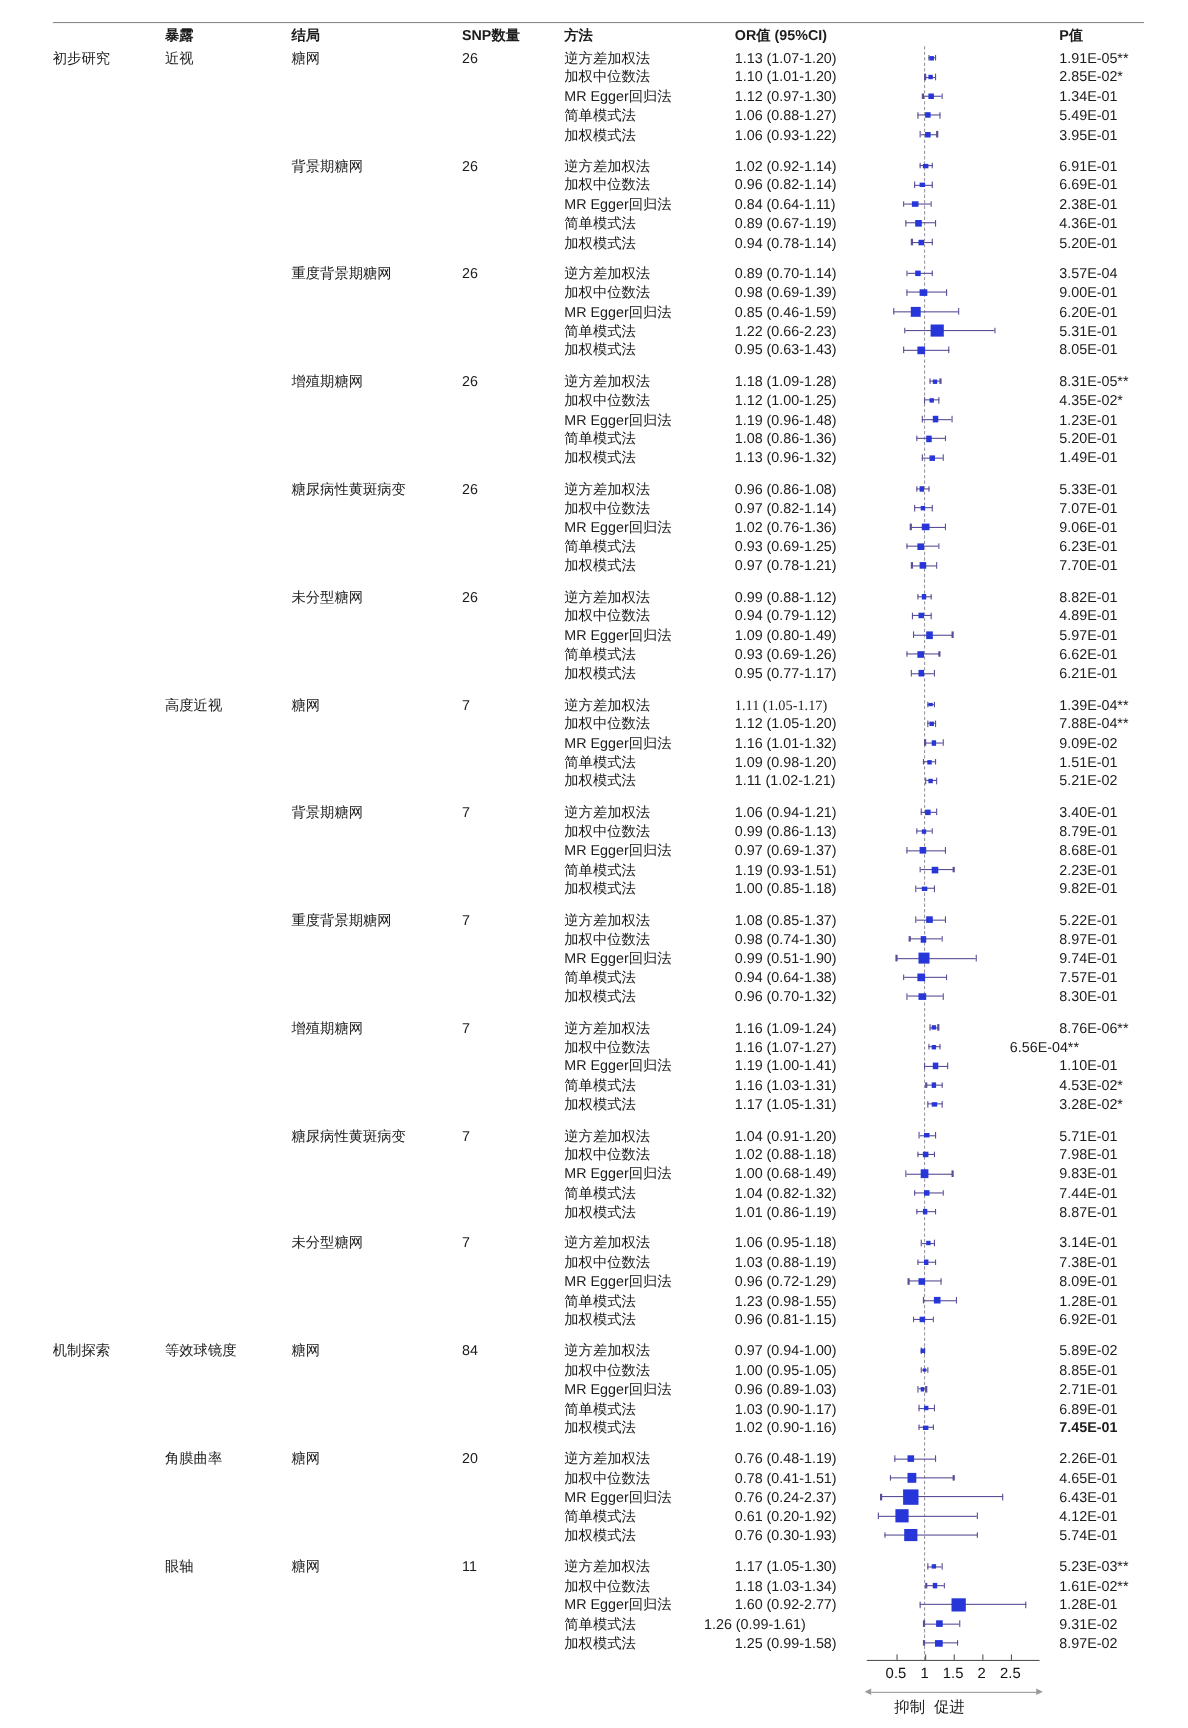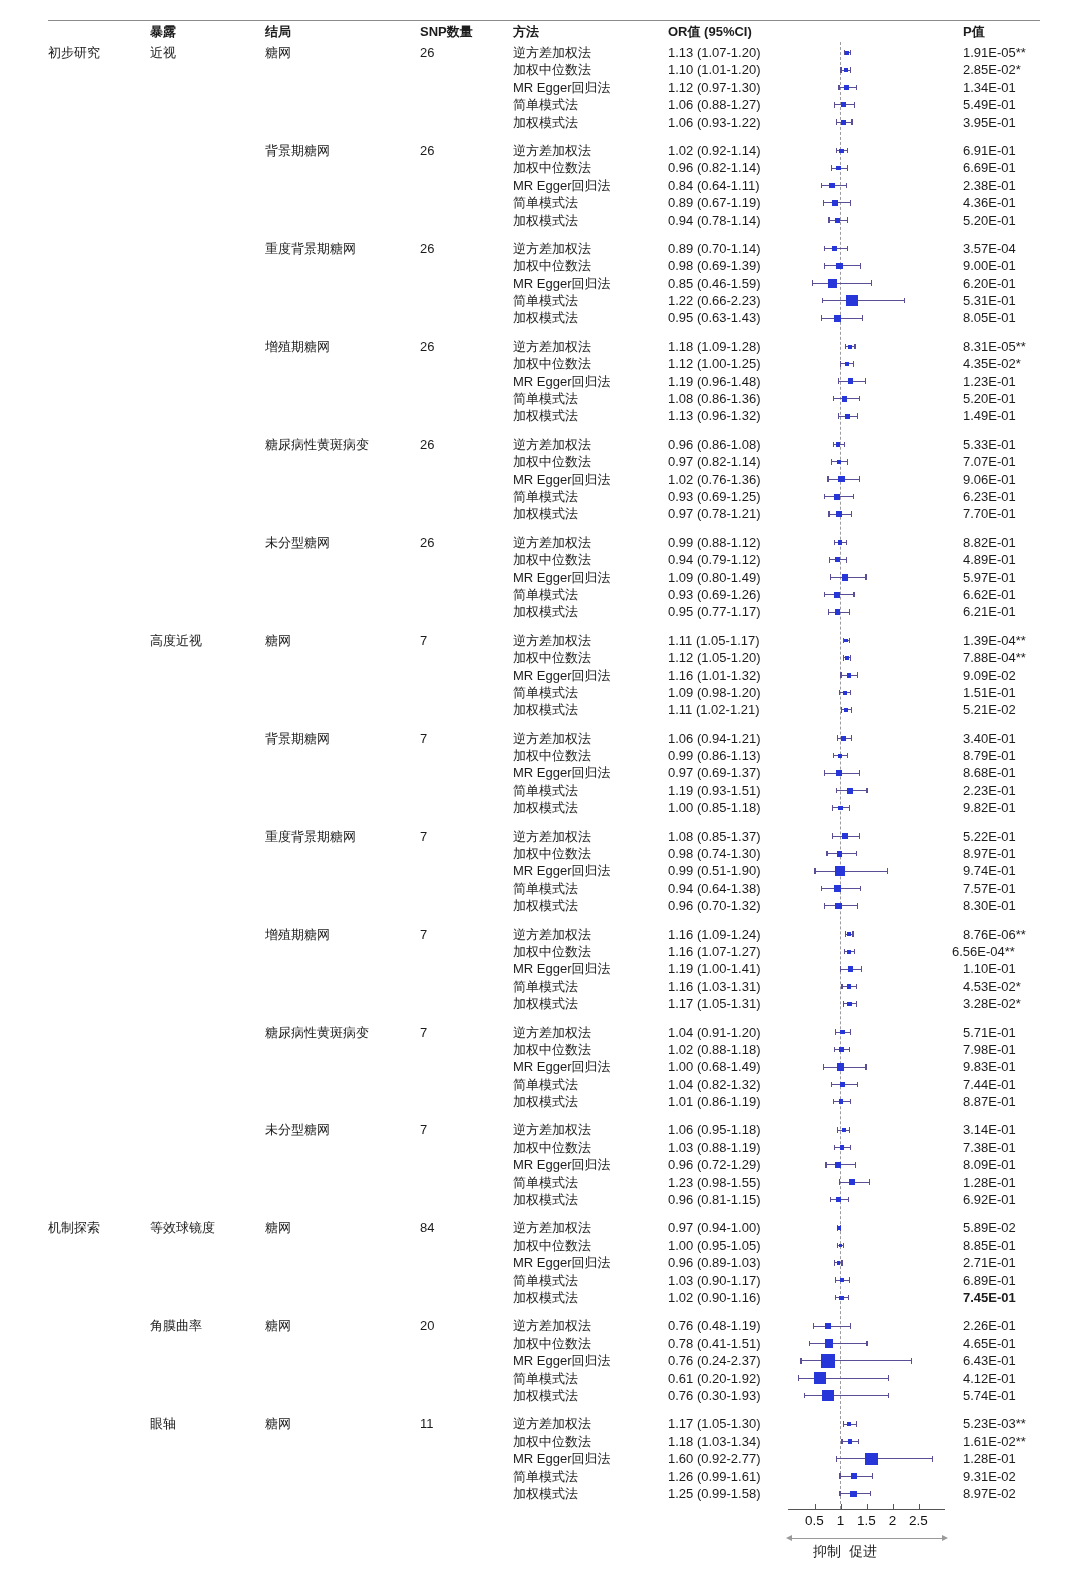--- a/index.html
+++ b/index.html
@@ -339,21 +339,21 @@
           <span class="cap" style="left: 848.74px;"></span>
           <span class="marker" style="width: 5.08px; height: 5.08px; left: 835.36px; top: 6.16px;"></span>
         </div>
       </div>
       <div class="block">
         <div class="row shaded">
           <span class="cell" style="left: 150px;">高度近视</span>
           <span class="cell" style="left: 265px;">糖网</span>
           <span class="cell" style="left: 420px;">7</span>
           <span class="cell" style="left: 513px;">逆方差加权法</span>
-          <span class="cell" style="left: 668px;">1.11 (1.05-1.17)</span>
+          <span class="cell" style="left: 668px; font-family: Liberation Serif, serif;">1.11 (1.05-1.17)</span>
           <span class="cell" style="left: 963px;">1.39E-04**</span>
           <span class="whisker" style="left: 843.1px; width: 6.24px;"></span>
           <span class="cap" style="left: 842.5px;"></span>
           <span class="cap" style="left: 848.74px;"></span>
           <span class="marker" style="width: 3.624px; height: 3.624px; left: 844.408px; top: 6.888px;"></span>
         </div>
         <div class="row">
           <span class="cell" style="left: 513px;">加权中位数法</span>
           <span class="cell" style="left: 668px;">1.12 (1.05-1.20)</span>
           <span class="cell" style="left: 963px;">7.88E-04**</span>
@@ -496,21 +496,21 @@
           <span class="cell" style="left: 668px;">1.16 (1.09-1.24)</span>
           <span class="cell" style="left: 963px;">8.76E-06**</span>
           <span class="whisker" style="left: 845.18px; width: 7.8px;"></span>
           <span class="cap" style="left: 844.58px;"></span>
           <span class="cap" style="left: 852.38px;"></span>
           <span class="marker" style="width: 3.78px; height: 3.78px; left: 846.93px; top: 6.81px;"></span>
         </div>
         <div class="row">
           <span class="cell" style="left: 513px;">加权中位数法</span>
           <span class="cell" style="left: 668px;">1.16 (1.07-1.27)</span>
-          <span class="cell" style="left: 952px;">6.56E-04**</span>
+          <span class="cell" style="left: 918px;">6.56E-04**</span>
           <span class="whisker" style="left: 844.14px; width: 10.4px;"></span>
           <span class="cap" style="left: 843.54px;"></span>
           <span class="cap" style="left: 853.94px;"></span>
           <span class="marker" style="width: 4.04px; height: 4.04px; left: 846.8px; top: 6.68px;"></span>
         </div>
         <div class="row shaded">
           <span class="cell" style="left: 513px;">MR Egger回归法</span>
           <span class="cell" style="left: 668px;">1.19 (1.00-1.41)</span>
           <span class="cell" style="left: 963px;">1.10E-01</span>
           <span class="whisker" style="left: 840.5px; width: 21.32px;"></span>
@@ -762,21 +762,21 @@
           <span class="cell" style="left: 513px;">MR Egger回归法</span>
           <span class="cell" style="left: 668px;">1.60 (0.92-2.77)</span>
           <span class="cell" style="left: 963px;">1.28E-01</span>
           <span class="whisker" style="left: 836.34px; width: 96.2px;"></span>
           <span class="cap" style="left: 835.74px;"></span>
           <span class="cap" style="left: 931.94px;"></span>
           <span class="marker" style="width: 12.62px; height: 12.62px; left: 865.39px; top: 2.39px;"></span>
         </div>
         <div class="row">
           <span class="cell" style="left: 513px;">简单模式法</span>
-          <span class="cell" style="left: 668px;">1.26 (0.99-1.61)</span>
+          <span class="cell" style="left: 640px;">1.26 (0.99-1.61)</span>
           <span class="cell" style="left: 963px;">9.31E-02</span>
           <span class="whisker" style="left: 839.98px; width: 32.24px;"></span>
           <span class="cap" style="left: 839.38px;"></span>
           <span class="cap" style="left: 871.62px;"></span>
           <span class="marker" style="width: 6.224px; height: 6.224px; left: 850.908px; top: 5.588px;"></span>
         </div>
         <div class="row shaded">
           <span class="cell" style="left: 513px;">加权模式法</span>
           <span class="cell" style="left: 668px;">1.25 (0.99-1.58)</span>
           <span class="cell" style="left: 963px;">8.97E-02</span>

